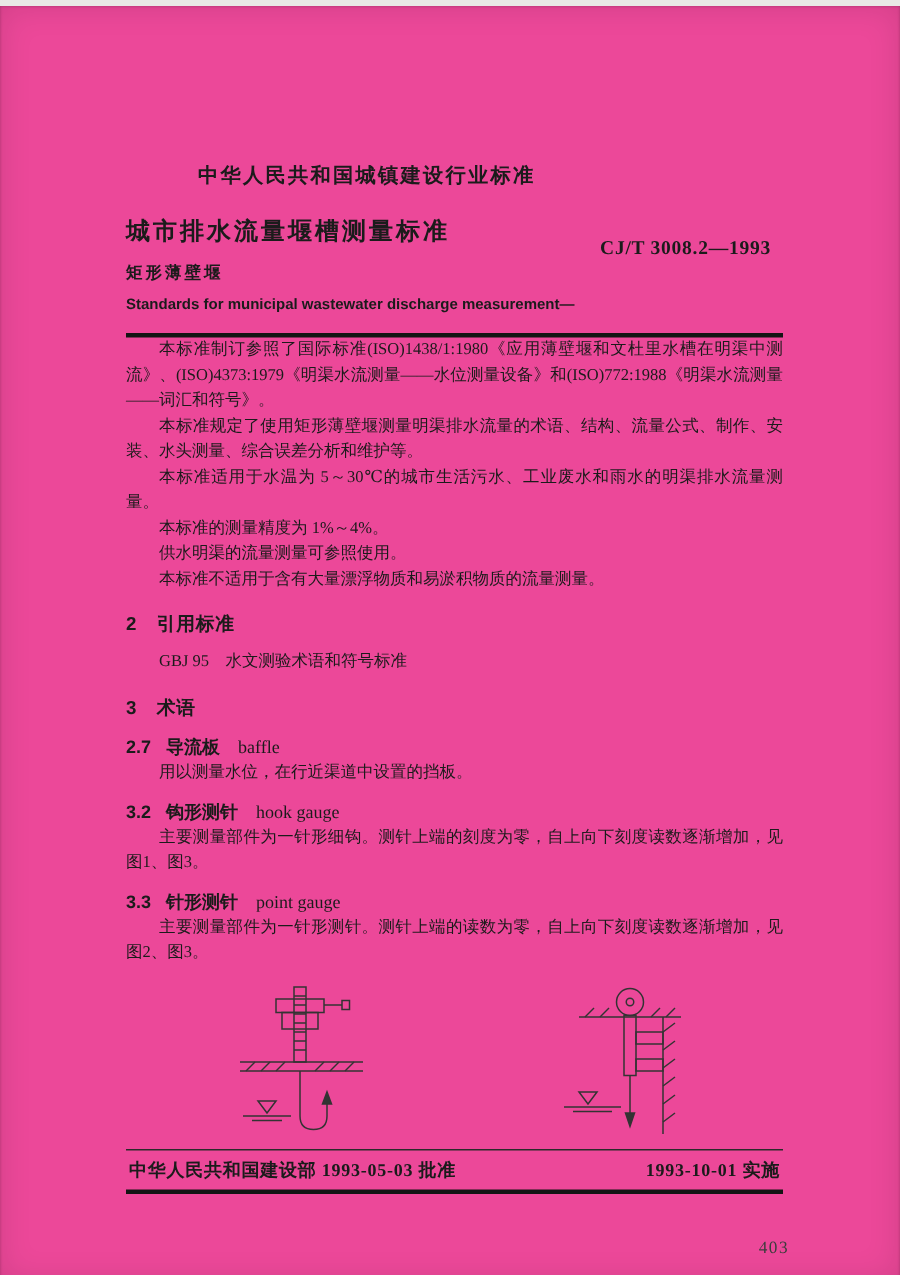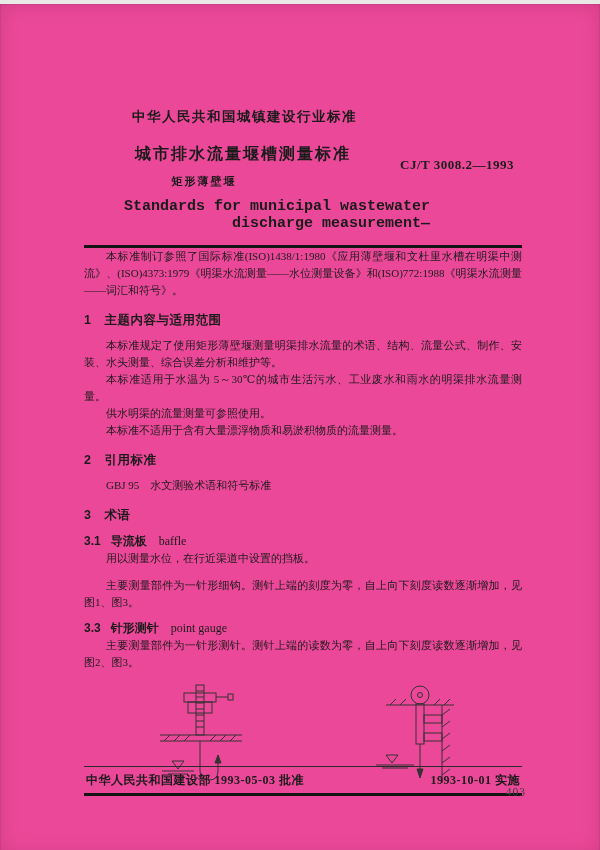--- a/index.html
+++ b/index.html
@@ -10,27 +10,27 @@
     box-shadow:inset 0 0 22px rgba(0,0,0,0.12), inset 0 0 2px rgba(0,0,0,0.25);
     overflow:hidden;
   }
   .content{position:absolute;left:84px;top:0;width:438px;}
   .std-class{
     margin-top:104px;padding-left:48px;
     font-family:"Liberation Sans","DejaVu Sans",sans-serif;
     font-weight:bold;font-size:13.5px;letter-spacing:1.5px;
   }
   .title-row{position:relative;margin-top:18px;}
-  .titles{width:318px;text-align:center;}
+  .titles{width:318px;text-align:left;}
   .t1{font-family:"Liberation Sans",sans-serif;font-weight:bold;font-size:16px;letter-spacing:2px;}
   .t2{font-family:"Liberation Sans",sans-serif;font-weight:bold;font-size:11px;letter-spacing:2px;margin-top:9px;padding-right:78px;}
   .std-code{position:absolute;right:8px;top:13px;font-weight:bold;font-size:13px;letter-spacing:0.5px;}
   .en-title{
-    text-align:right;padding-right:92px;margin-top:9px;
-    font-family:Liberation Mono, monospace;font-weight:bold;font-size:15px;
+    text-align:left;padding-right:92px;margin-top:9px;
+    font-family:Liberation Sans, sans-serif;font-weight:bold;font-size:10px;
   }
   .en-title + .en-title{margin-top:6px;}
   .rule-thick{height:3px;background:#141414;margin-top:13px;}
   p.body{margin:0;font-size:11px;line-height:1.55;text-align:justify;}
   .indent{text-indent:2em;}
   .foreword{margin-top:15px;}
   .sec-head{
     font-family:"Liberation Sans",sans-serif;font-weight:bold;font-size:12.5px;
     margin-top:13px;margin-bottom:8px;letter-spacing:0.5px;
   }
@@ -42,21 +42,21 @@
   .figs{display:flex;justify-content:space-between;margin-top:12px;padding:0 18px 0 22px;}
   .fig{width:190px;text-align:center;}
   .fig svg{display:block;margin:0 auto;}
   .footer{position:absolute;left:84px;width:438px;top:762px;}
   .rule-thin{height:1px;background:#2a2a2a;}
   .footer-row{
     display:flex;justify-content:space-between;align-items:center;
     padding:5px 2px 4px 2px;font-size:12px;font-weight:bold;letter-spacing:0.5px;
   }
   .rule-thick2{height:3px;background:#141414;}
-  .page-num{position:absolute;right:74px;top:782px;font-size:11.5px;color:#3d3d3d;letter-spacing:1px;}
+  .page-num{position:absolute;right:74px;top:822px;font-size:11.5px;color:#3d3d3d;letter-spacing:1px;}
   svg line,svg path,svg rect,svg circle,svg polygon{stroke:#333;fill:none;stroke-width:1;}
   svg polygon.solid{fill:#333;}
 </style>
 </head>
 <body>
 
 <div class="page">
   <div class="content">
 
     <div class="std-class">中华人民共和国城镇建设行业标准</div>
@@ -68,39 +68,42 @@
       </div>
       <div class="std-code">CJ/T 3008.2—1993</div>
     </div>
 
     <div class="en-title">Standards for municipal wastewater discharge measurement—</div>
 
     <div class="rule-thick"></div>
 
     <p class="body indent foreword">本标准制订参照了国际标准(ISO)1438/1:1980《应用薄壁堰和文杜里水槽在明渠中测流》、(ISO)4373:1979《明渠水流测量——水位测量设备》和(ISO)772:1988《明渠水流测量——词汇和符号》。</p>
 
-    <div class="sec-head">1　主题内容与适用范围</div>
     <p class="body indent">本标准规定了使用矩形薄壁堰测量明渠排水流量的术语、结构、流量公式、制作、安装、水头测量、综合误差分析和维护等。</p>
     <p class="body indent">本标准适用于水温为 5～30℃的城市生活污水、工业废水和雨水的明渠排水流量测量。</p>
+    <p class="body indent">本标准的测量精度为 1%～4%。</p>
     <p class="body indent">供水明渠的流量测量可参照使用。</p>
     <p class="body indent">本标准不适用于含有大量漂浮物质和易淤积物质的流量测量。</p>
 
     <div class="sec-head">2　引用标准</div>
     <p class="body indent">GBJ 95　水文测验术语和符号标准</p>
 
     <div class="sec-head">3　术语</div>
 
     <div class="term">
       <div class="term-head">
-        <span class="b">3.1</span><span class="b">导流板</span><span class="en">baffle</span>
+        <span class="b">2.7</span><span class="b">导流板</span><span class="en">baffle</span>
       </div>
       <p class="body indent term-desc">用以测量水位，在行近渠道中设置的挡板。</p>
     </div>
 
     <div class="term">
+      <div class="term-head">
+        <span class="b">3.2</span><span class="b">钩形测针</span><span class="en">hook gauge</span>
+      </div>
       <p class="body indent term-desc">主要测量部件为一针形细钩。测针上端的刻度为零，自上向下刻度读数逐渐增加，见图1、图3。</p>
     </div>
 
     <div class="term">
       <div class="term-head">
         <span class="b">3.3</span><span class="b">针形测针</span><span class="en">point gauge</span>
       </div>
       <p class="body indent term-desc">主要测量部件为一针形测针。测针上端的读数为零，自上向下刻度读数逐渐增加，见图2、图3。</p>
     </div>
 

